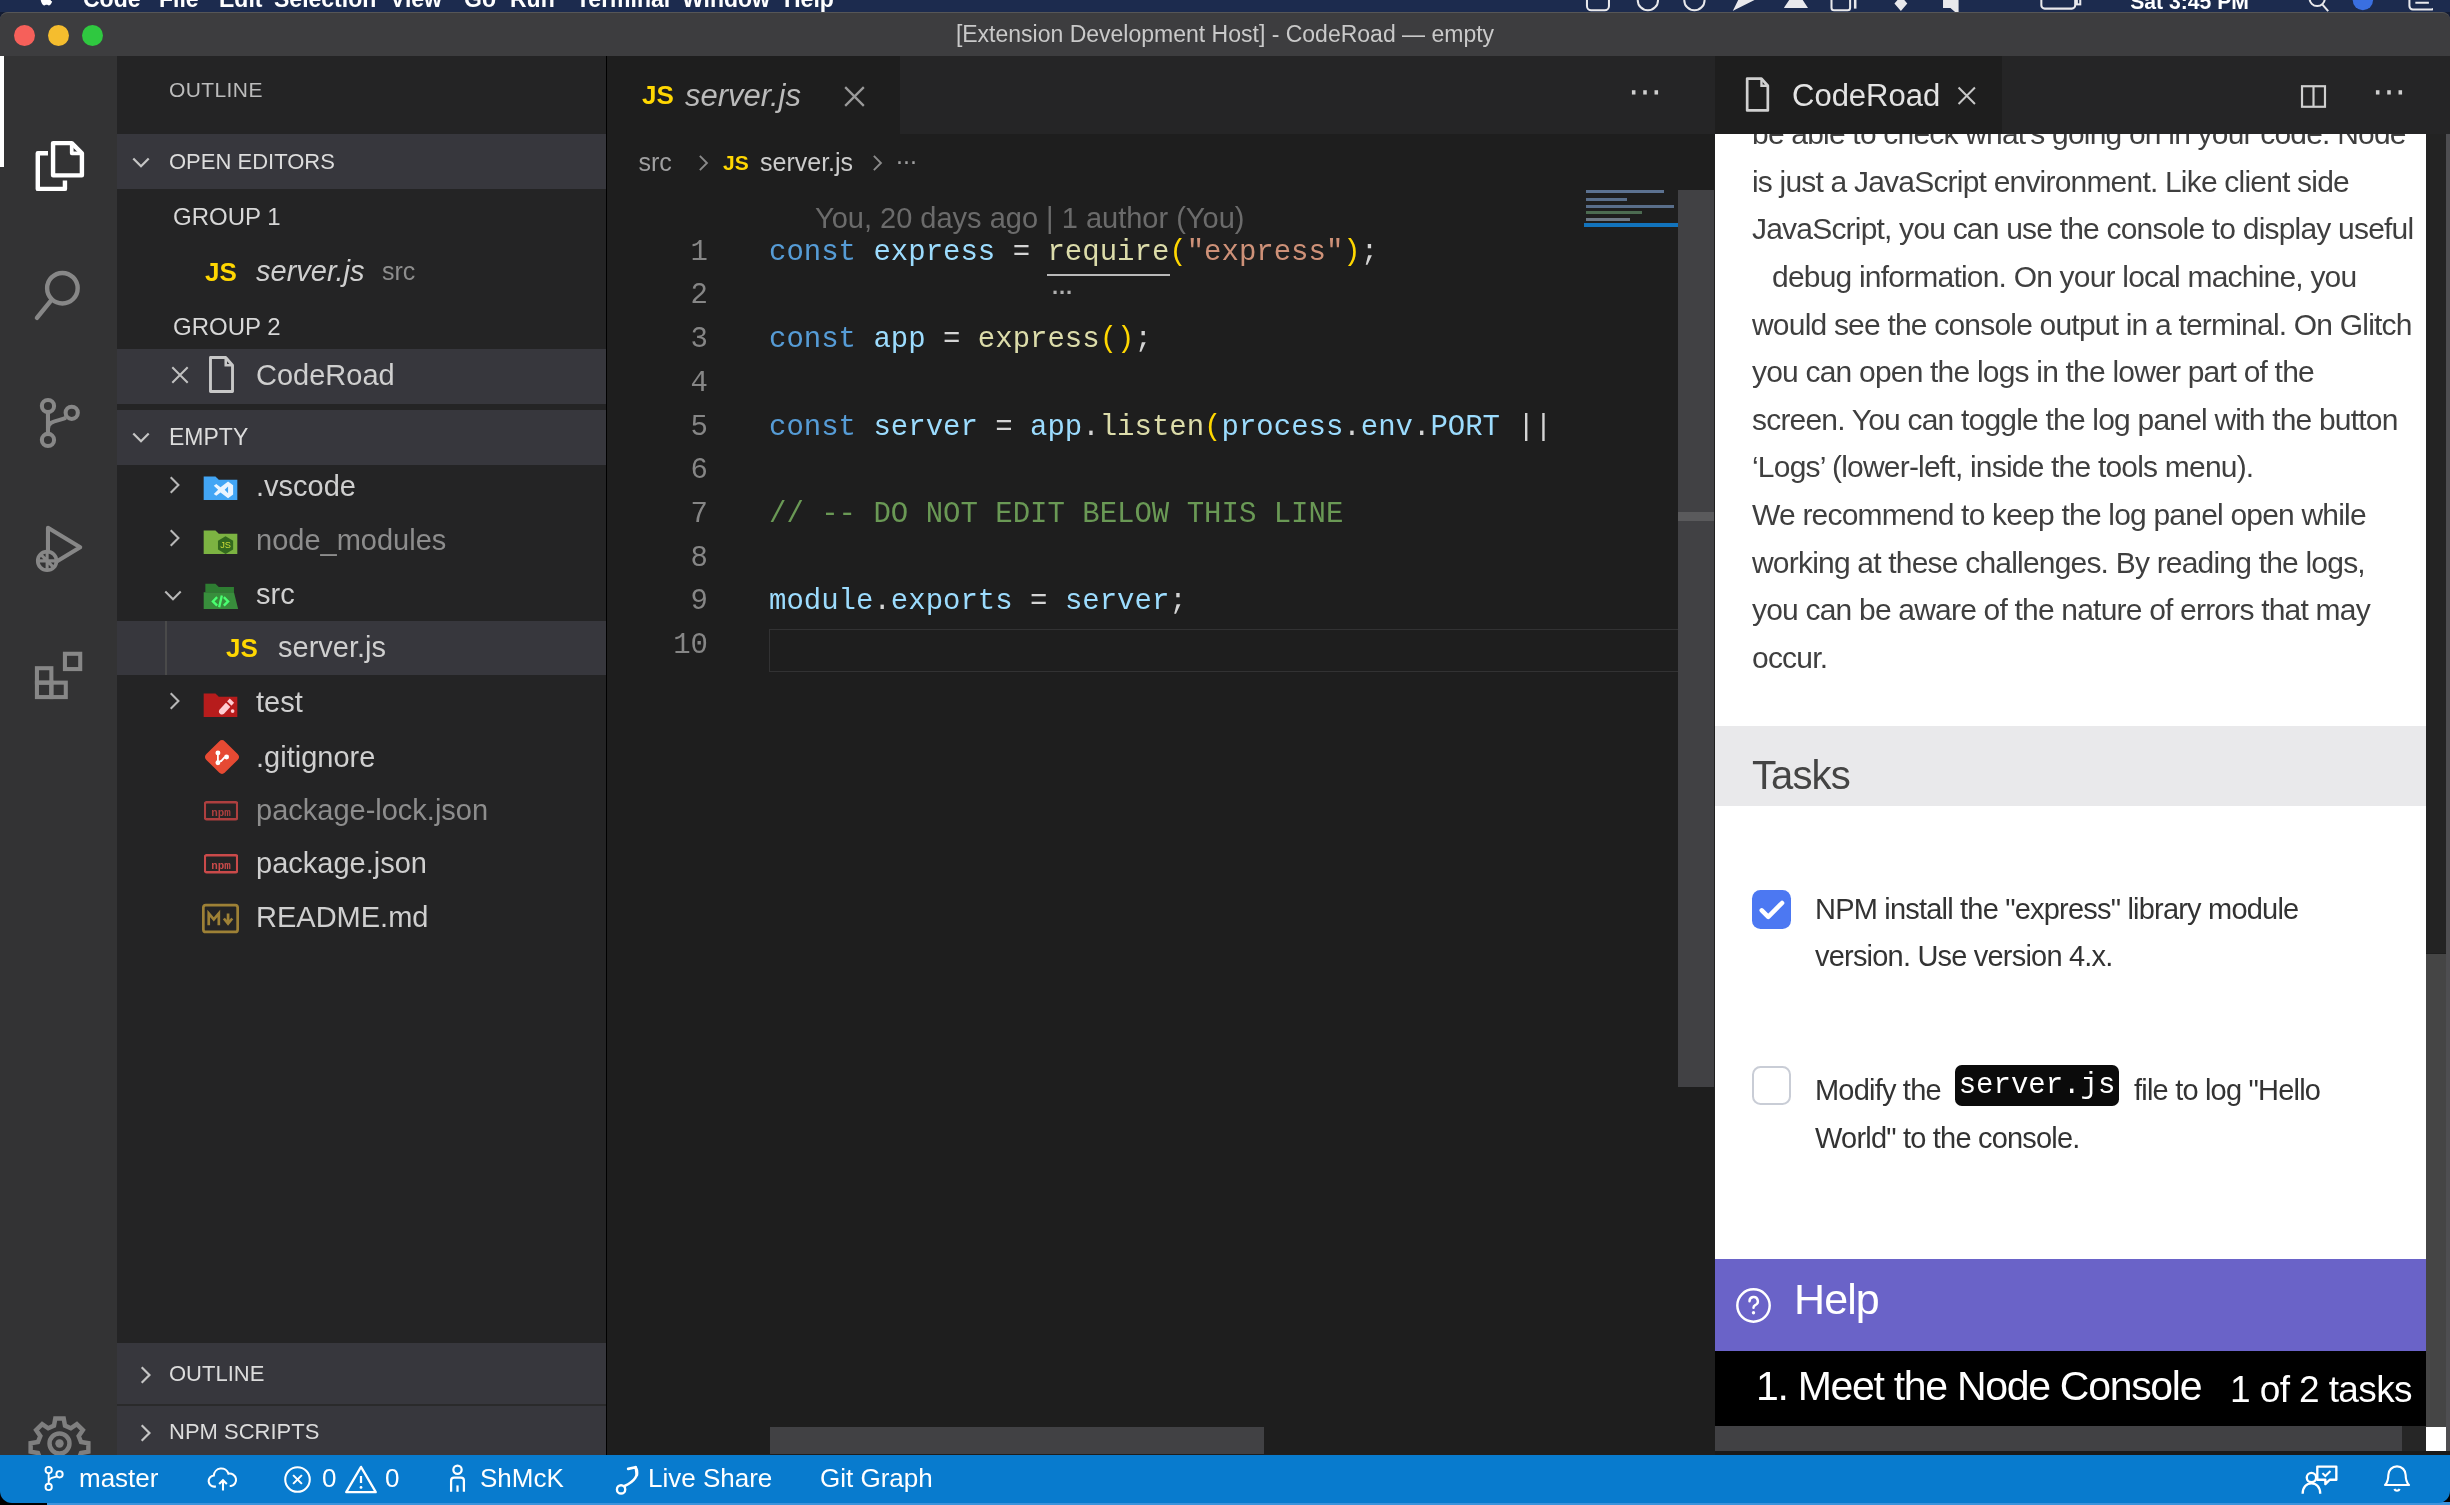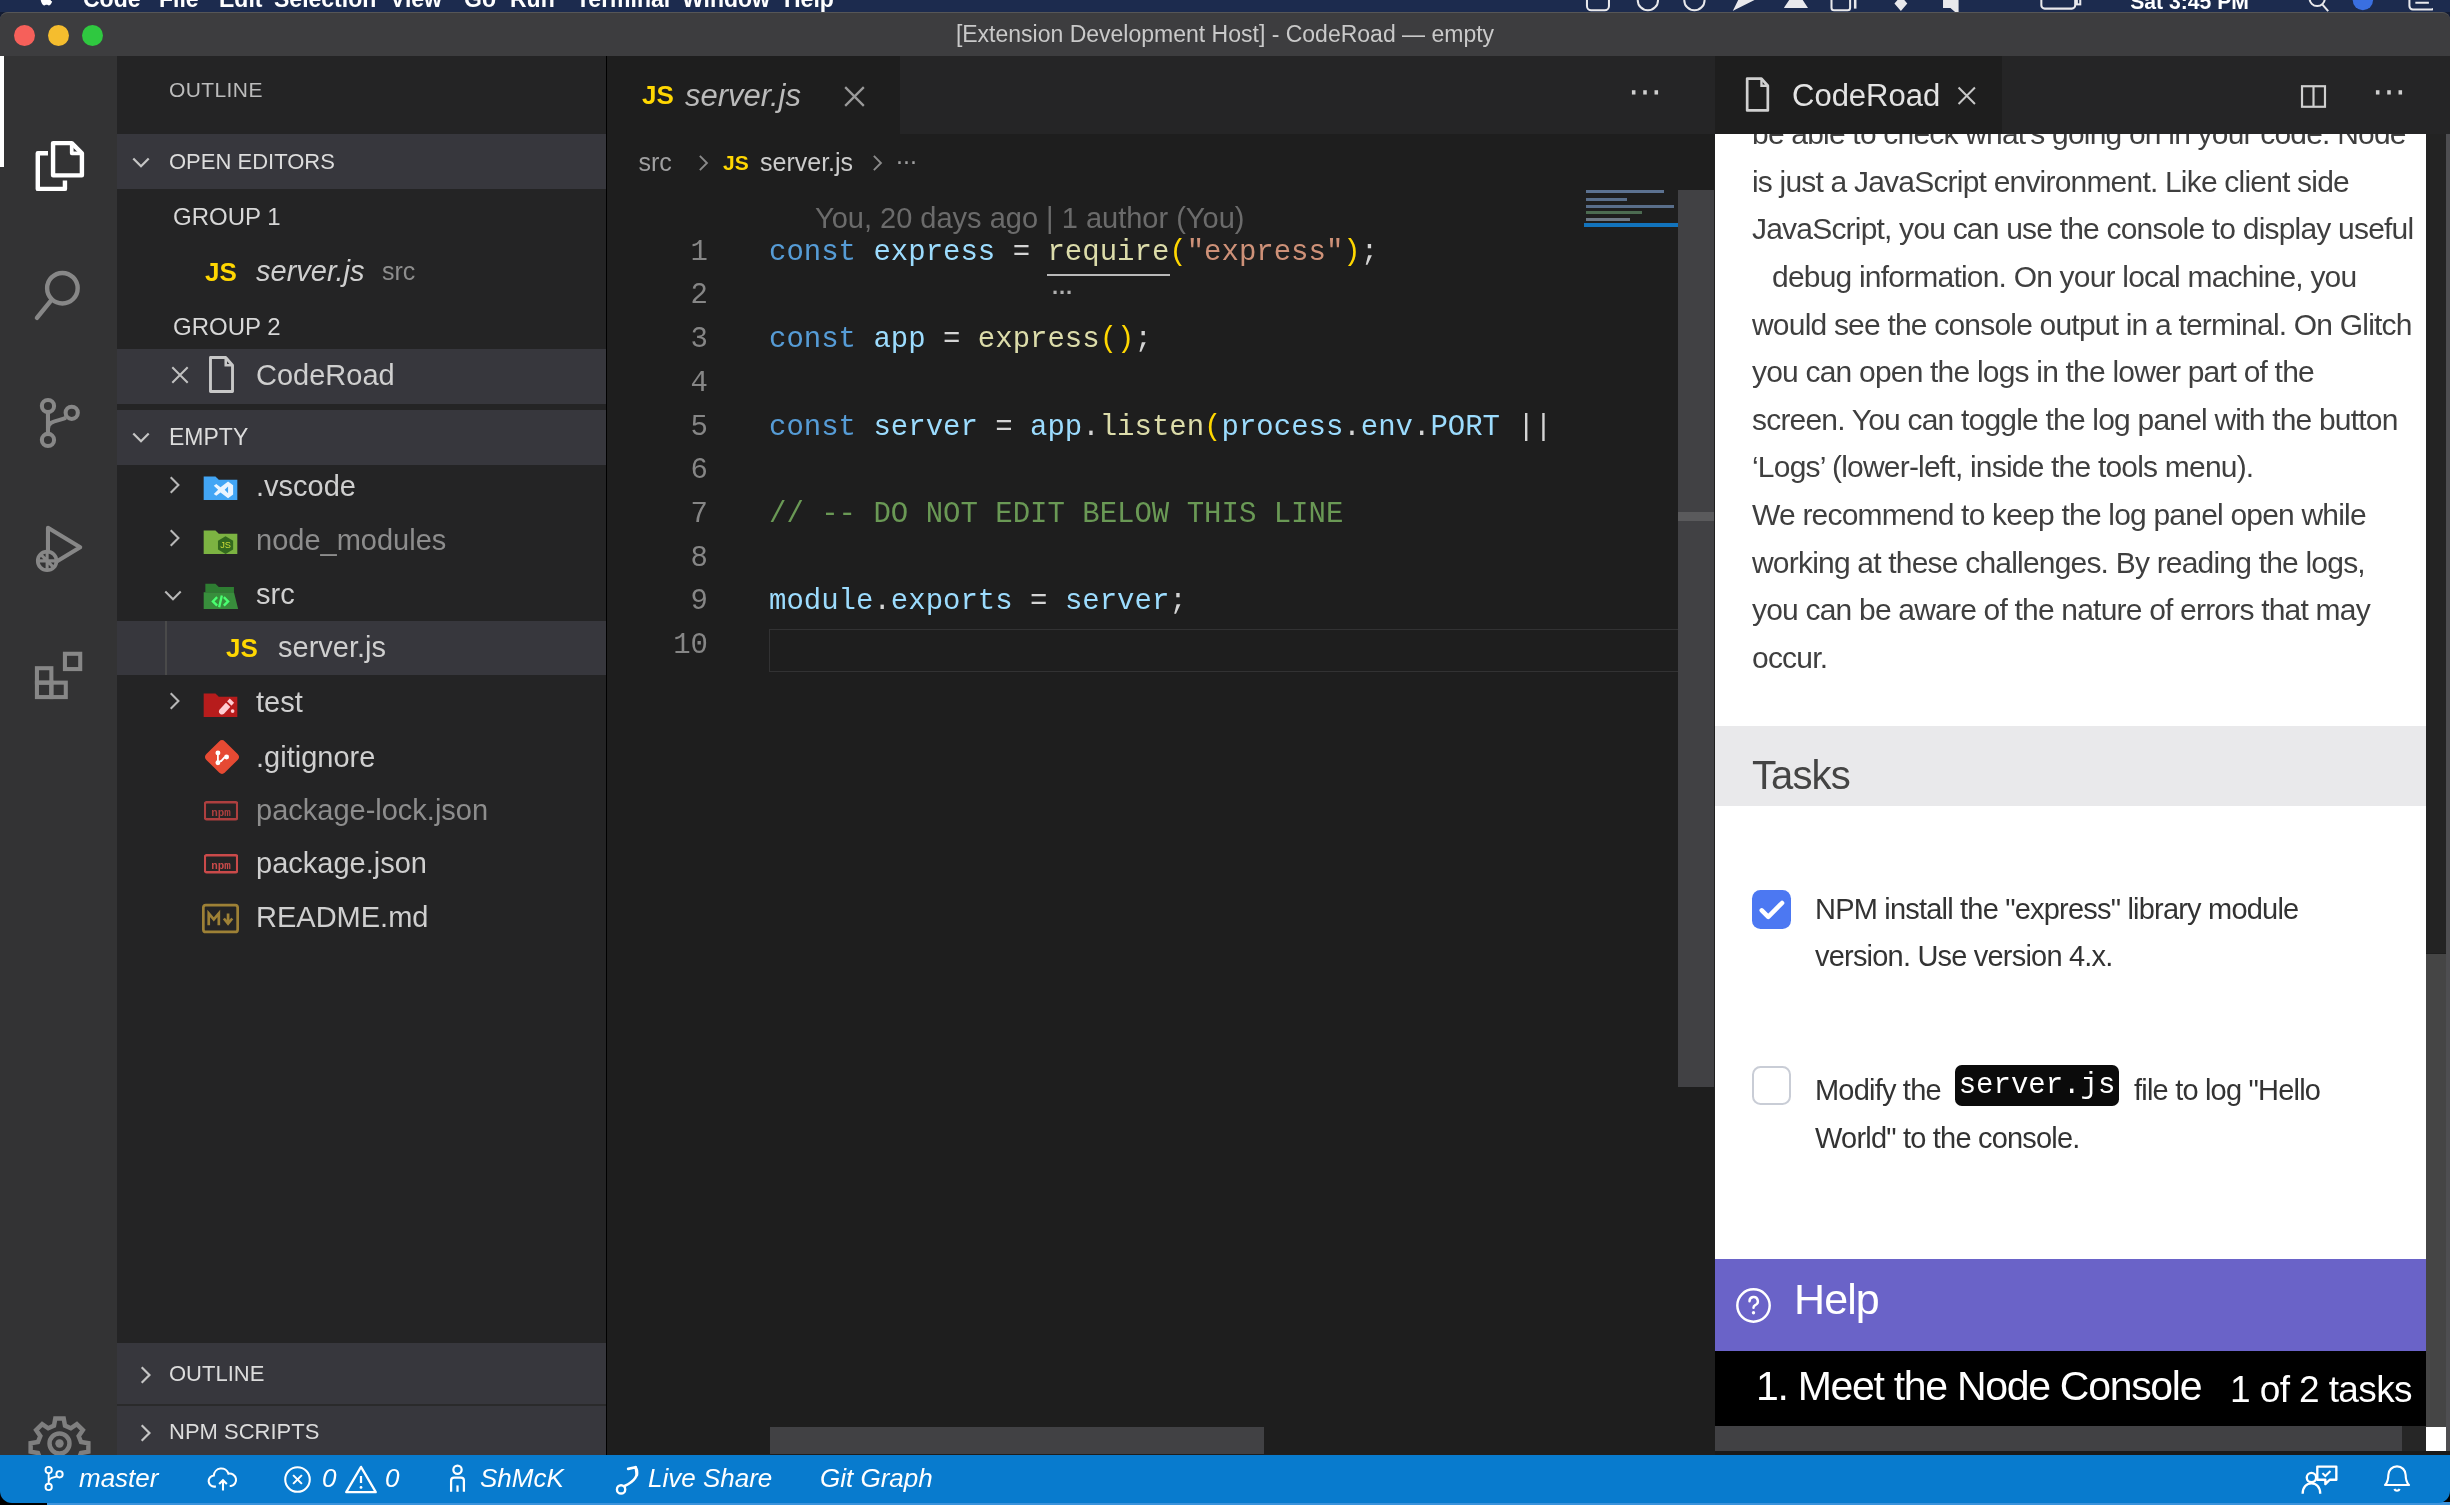--- a/index.html
+++ b/index.html
@@ -40,21 +40,21 @@
 
   
   #panel { left:1715px; top:56px; width:735px; height:1400px; background:#1e1e1e; overflow:hidden; }
   #tabbar2 { position:absolute; left:0; top:0; width:735px; height:78px; background:#252526; }
   #webview { position:absolute; left:0; top:78px; width:711px; height:1322px; background:#fff; overflow:hidden; }
   .wvtxt { position:absolute; color:#3f3f3f; font-size:30px; letter-spacing:-0.8px; white-space:nowrap; }
 
   
   #statusbar { left:0; top:1455px; width:2450px; height:48px; background:#087bce; border-radius:0 0 12px 12px; z-index:30; color:#fff; }
   #bottomstrip { left:0px; top:1502px; width:2450px; height:3.4px; background:#000; }
-  .sbitem { position:absolute; top:0; height:46px; line-height:46px; color:#fff; font-size:26px; white-space:nowrap;font-style:italic; }
+  .sbitem { position:absolute; top:0; height:46px; line-height:46px; color:#fff; font-size:26px; white-space:nowrap; }
 </style>
 </head>
 <body>
 
 <div class="abs" id="menuback"></div>
 <div class="abs" id="menubar">
   <svg style="position:absolute; left:39px; top:-11px;" width="14.5" height="18" viewBox="0 0 20 24">
       <path fill="#fff" d="M13.5 1 c.2 1.6-.5 3-1.4 4 c-.9 1-2.3 1.9-3.7 1.8 c-.2-1.5.6-3 1.4-3.9 C10.8 1.8 12.3 1 13.5 1 z M17 8.5 c-2-1.2-4.7-.7-6 .1 c-.6.3-1.2.3-1.9 0 C7.9 8 6 7.6 4.3 8.8 C1.4 10.8 1.9 16 4 19.5 c.8 1.3 1.9 2.8 3.3 2.7 c1.3 0 1.7-.8 3.2-.8 c1.5 0 1.9.8 3.2.8 c1.4 0 2.4-1.4 3.2-2.7 c.6-1 .8-1.5 1.3-2.6 c-3.4-1.3-3.9-6.1-.2-8.4 z"></path>
     </svg>
   <div class="mi" style="left:83px">Code</div>

